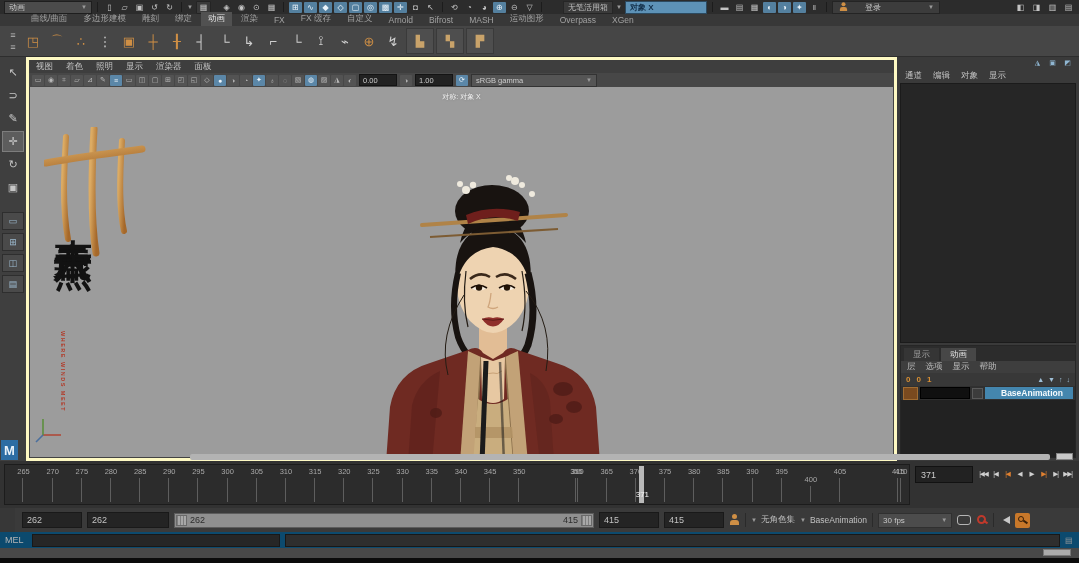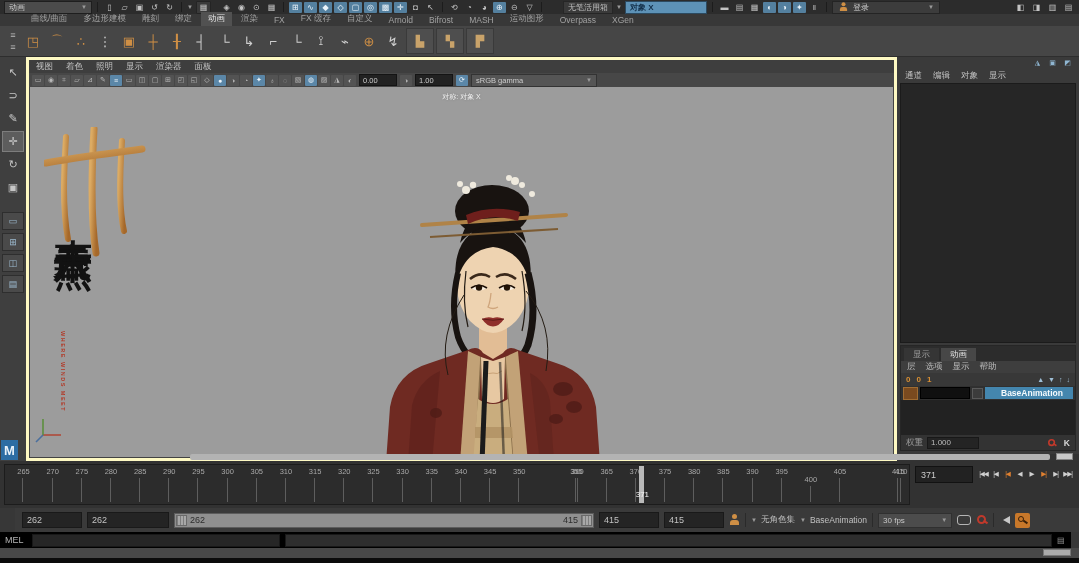--- a/index.html
+++ b/index.html
@@ -12,21 +12,21 @@
         border:1px solid #1e1e1e;height:11px;font-size:8px;color:#cfcfcf;padding:0 4px;width:78px;}
   .caret{font-size:6px;color:#9a9a9a;}
   .vdiv{width:1px;height:10px;background:#1c1c1c;margin:0 2px;flex:none;}
   .mi{width:13px;height:11px;display:flex;align-items:center;justify-content:center;
       font-size:8px;color:#c4c4c4;flex:none;border-radius:1px;}
   .mi.blue{background:#54809f;color:#eaf3fa;}
   .status-lbl{font-size:8px;color:#bdbdbd;background:#3a3a3a;border:1px solid #262626;
               height:11px;display:flex;align-items:center;padding:0 4px;margin-left:16px;}
   .sym-field{background:#5d92b7;color:#14304a;font-size:8px;font-weight:bold;height:11px;
              width:72px;display:flex;align-items:center;padding:0 4px;border:1px solid #2c4a60;}
-  .login{display:flex;align-items:center;gap:4px;background:#3c3c3c;border:1px solid #242424;
+  .login{display:flex;align-items:center;gap:16px;background:#3c3c3c;border:1px solid #242424;
          height:11px;padding:0 5px;width:96px;font-size:8px;color:#c9c9c9;}
   .spacer{flex:1;}
   
   #shelf-tabs{position:absolute;left:0;top:14px;right:0;height:12px;background:#383838;
               display:flex;align-items:flex-end;gap:2px;padding-left:24px;box-sizing:border-box;}
   .stab{font-size:8.5px;color:#a0a0a0;padding:1px 7px 1px;white-space:nowrap;}
   .stab.active{background:#515151;color:#e4e4e4;}
   #shelf-collapse{position:absolute;left:6px;top:16px;width:10px;height:8px;color:#9a9a9a;font-size:8px;line-height:8px;}
   
   #shelf{position:absolute;left:0;top:26px;right:0;height:31px;background:#464646;
@@ -68,21 +68,21 @@
   
   .logo{position:absolute;left:0;top:0;}
   .logo-chars{position:absolute;left:24px;top:134px;height:236px;writing-mode:vertical-rl;
               font-family:"Liberation Serif",serif;font-weight:bold;font-size:38px;color:#121212;
               letter-spacing:-3px;line-height:1;}
   .logo-sub{position:absolute;left:30px;top:244px;height:96px;writing-mode:vertical-rl;
             font-size:5.5px;color:#b23a28;letter-spacing:1.5px;font-weight:bold;}
   
   .gizmo{position:absolute;left:5px;bottom:14px;}
   
-  #rightpanel{position:absolute;right:0;top:0;width:182px;bottom:7px;background:#3a3a3a;box-sizing:border-box;}
+  #rightpanel{position:absolute;right:0;top:0;width:182px;bottom:0;background:#3a3a3a;box-sizing:border-box;}
   .rp-topicons{height:12px;display:flex;justify-content:flex-end;gap:4px;padding:1px 6px 0;}
   .rpi{width:11px;height:10px;font-size:7px;color:#8fb6d2;display:flex;align-items:center;justify-content:center;}
   .rp-menu{height:12px;display:flex;gap:11px;padding:0 8px;font-size:8.5px;color:#c0c0c0;align-items:center;}
   .channelbox{position:absolute;left:3px;right:3px;top:26px;height:258px;background:#262626;border:1px solid #1b1b1b;}
   .layer-editor{position:absolute;left:3px;right:3px;top:288px;bottom:3px;background:#333;
                 display:flex;flex-direction:column;border:1px solid #262626;}
   .le-tabs{height:13px;display:flex;gap:2px;background:#2c2c2c;padding:2px 3px 0;}
   .le-tab{font-size:8.5px;color:#9a9a9a;padding:0 9px;background:#353535;display:flex;align-items:center;}
   .le-tab.active{background:#474747;color:#e0e0e0;}
   .le-menu{height:12px;display:flex;gap:10px;font-size:8.5px;color:#bdbdbd;padding:0 6px;
@@ -140,21 +140,21 @@
   .icon-person::after{content:"";position:absolute;left:1px;top:6px;width:9px;height:5px;border-radius:3px 3px 0 0;background:#cf8f45;}
   .icon-bubble{width:12px;height:8px;border:1px solid #b5b5b5;border-radius:3px;}
   .icon-key{position:relative;width:12px;height:12px;}
   .icon-key::before{content:"";position:absolute;left:1px;top:1px;width:5px;height:5px;border:2px solid #c0392b;border-radius:50%;}
   .icon-key::after{content:"";position:absolute;left:7px;top:7px;width:5px;height:2px;background:#c0392b;transform:rotate(35deg);}
   .icon-speaker{width:0;height:0;border:4px solid transparent;border-right:7px solid #c8c8c8;}
   .icon-autokey{width:15px;height:15px;background:#c8782a;border-radius:2px;position:relative;}
   .icon-autokey::before{content:"";position:absolute;left:3px;top:3px;width:4px;height:4px;border:1.5px solid #3a2008;border-radius:50%;}
   .icon-autokey::after{content:"";position:absolute;left:8px;top:8px;width:5px;height:1.5px;background:#3a2008;transform:rotate(35deg);}
   
-  #cmdline{position:absolute;top:532px;left:0;right:8px;height:16px;background:#000000;
+  #cmdline{position:absolute;top:532px;left:0;right:0;height:16px;background:#0c4a6e;
            display:flex;align-items:center;gap:5px;padding:0 5px;box-sizing:border-box;}
   .mel-label{font-size:9px;color:#b5b5b5;width:22px;flex:none;}
   .cmd-input{width:246px;height:11px;background:#262626;border:1px solid #181818;flex:none;}
   .cmd-result{flex:1;height:11px;background:#2e2e2e;border:1px solid #181818;}
   .cmd-icon{width:9px;height:11px;color:#9a9a9a;font-size:8px;display:flex;align-items:center;}
   #helpline{position:absolute;top:548px;left:0;right:0;height:10px;background:#484848;}
   .help-grip{position:absolute;right:8px;top:1px;width:28px;height:7px;background:#ababab;border:1px solid #787878;box-sizing:border-box;}
   #bottombar{position:absolute;top:558px;left:0;right:0;height:5px;background:#0b0b0b;}
 </style>
 </head>
@@ -512,27 +512,20 @@
         </div>
         <div class="le-layerrow">
           <span class="le-ico"></span>
           <span class="le-field"></span>
           <span class="le-btn"></span>
           <div class="le-layer">
             <span>BaseAnimation</span>
           </div>
         </div>
         <div class="le-empty"></div>
-        <div class="le-bottom">
-          <span>权重</span>
-          <span class="le-wfield">1.000</span>
-          <span class="spacer"></span>
-          <span class="icon-key" style="transform:scale(.8);"></span>
-          <span class="le-K">K</span>
-        </div>
       </div>
     </div>
 
     <div class="vp-scroll"></div>
     <div class="vp-scroll-cap"></div>
   </div>
 
   <div id="timeslider">
     <div class="timeline">
       <div style="position:absolute;inset:0;">

